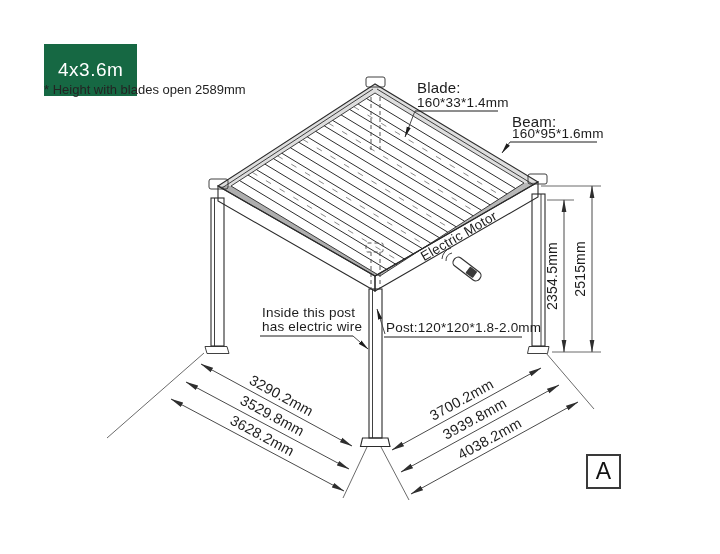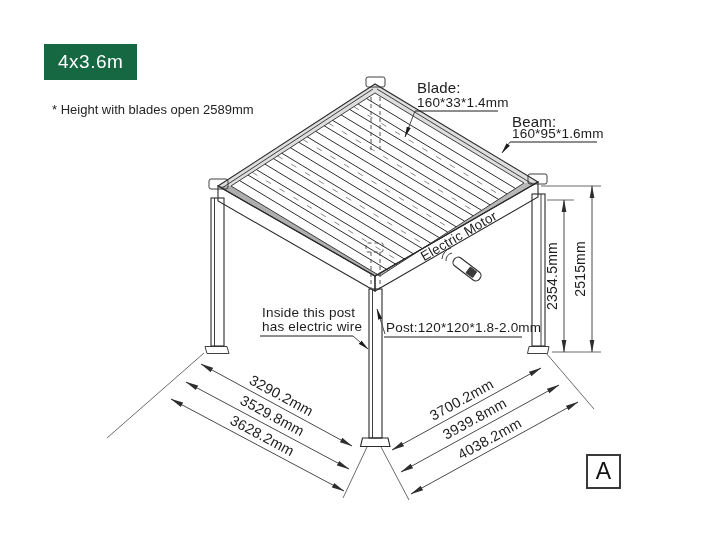--- a/index.html
+++ b/index.html
@@ -1,20 +1,20 @@
 <!DOCTYPE html>
 <html><head>
 <meta charset="utf-8">
 <style>
   html,body{margin:0;padding:0;background:#fff;}
   #stage{position:relative;width:720px;height:554px;background:#ffffff;overflow:hidden;
          font-family:"Liberation Sans","DejaVu Sans",sans-serif;color:#1d1d1d;}
-  #badge{position:absolute;left:44px;top:44px;height:28px;line-height:28px;padding:4px 14px;
+  #badge{position:absolute;left:44px;top:44px;height:28px;line-height:28px;padding:12px 14px;
          font-size:19px;font-weight:500;letter-spacing:.5px;}
-  #notes{position:absolute;left:52px;top:83px;font-size:13px;line-height:14.5px;color:#232323;margin-top:20px;}
+  #notes{position:absolute;left:44px;top:83px;font-size:13px;line-height:14.5px;color:#232323;}
   #notes .note{padding-left:11px;text-indent:-11px;width:248px;margin:0 0 1px 0;}
   #viewbox{position:absolute;left:586px;top:454px;width:31px;height:31px;border:2px solid #3a3a3a;
            display:flex;align-items:center;justify-content:center;font-size:23px;color:#111;}
   svg{position:absolute;left:0;top:0;}
   svg text{fill:#1c1c1c;letter-spacing:.2px;}
   .t15{font-size:15px;}
   .t13{font-size:13.5px;}
   .dimt{font-size:14.5px;}
   .dimv{font-size:14px;}
   .struct{stroke:#2b2b2b;stroke-width:1.1;fill:none;}

